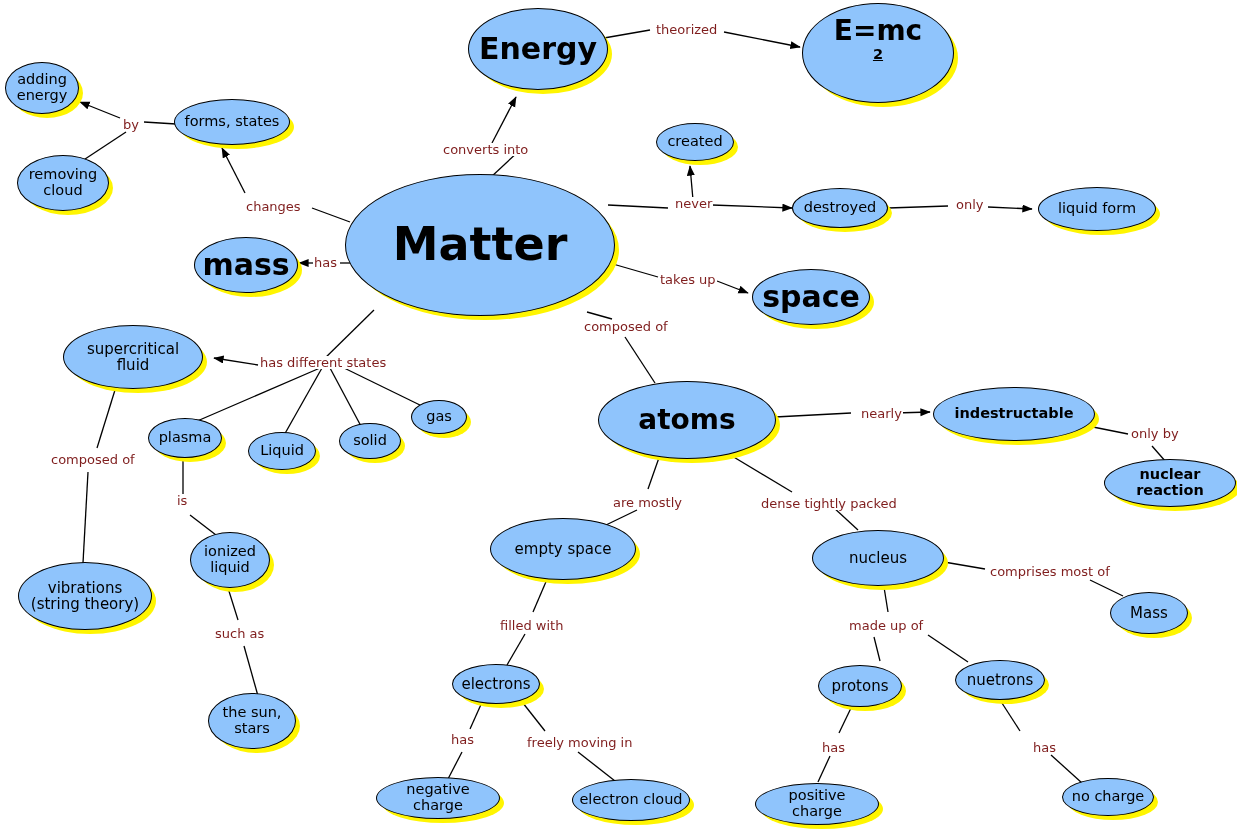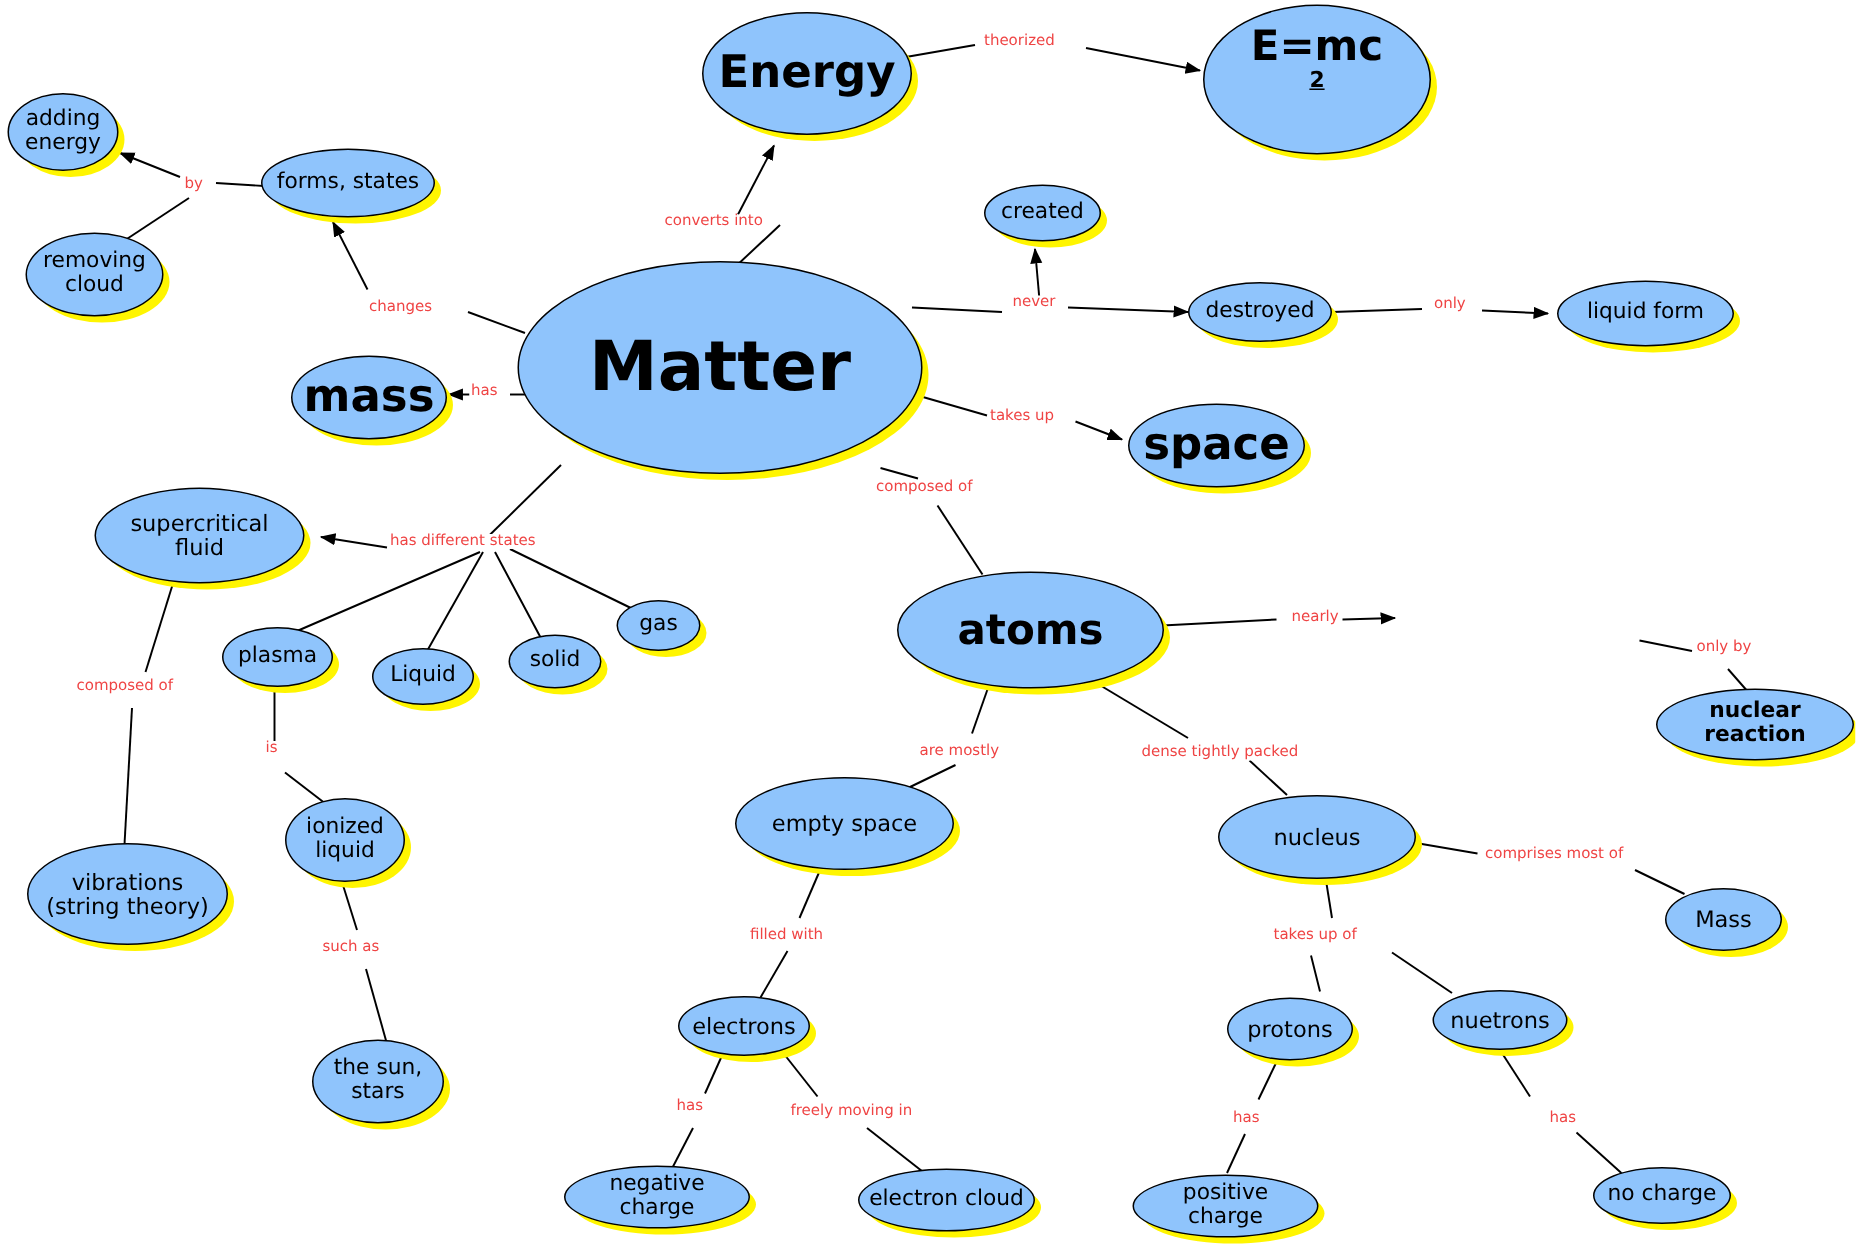--- a/index.html
+++ b/index.html
@@ -37,22 +37,22 @@
     line-height: 1.08;
     z-index: 3;
   }
   .node span {
     display: block;
     padding: 0 6px;
     white-space: pre-line;
   }
   .lbl {
     position: absolute;
-    color: #ef4444;
-    font-size: 10px;
+    color: #7f1d1d;
+    font-size: 13px;
     white-space: nowrap;
     background: #ffffff;
     padding: 0 1px;
     z-index: 4;
     line-height: 1;
   }
   .n-small  { font-size: 14.5px; font-weight: normal; }
   .n-med    { font-size: 15px;   font-weight: normal; }
   .n-bold   { font-weight: bold; }
   .n-huge   { font-size: 46px;   font-weight: bold; letter-spacing: 0px; }
@@ -286,20 +286,23 @@
 
   <div class="node n-small" style="left:208px; top:693px; width:88px; height:56px;">
     <span>the sun,
 stars</span>
   </div>
 
   <div class="node n-big" style="left:598px; top:381px; width:178px; height:78px;">
     <span>atoms</span>
   </div>
 
+  <div class="node n-small n-bold" style="left:933px; top:387px; width:162px; height:54px;">
+    <span>indestructable</span>
+  </div>
 
   <div class="node n-small n-bold" style="left:1104px; top:459px; width:132px; height:48px;">
     <span>nuclear reaction</span>
   </div>
 
   <div class="node n-med" style="left:490px; top:518px; width:146px; height:62px;">
     <span>empty space</span>
   </div>
 
   <div class="node n-med" style="left:452px; top:664px; width:88px; height:40px;">
@@ -373,19 +376,19 @@
   <div class="lbl" style="left:499px; top:619px;">filled with</div>
 
   <div class="lbl" style="left:450px; top:733px;">has</div>
 
   <div class="lbl" style="left:526px; top:736px;">freely moving in</div>
 
   <div class="lbl" style="left:760px; top:497px;">dense tightly packed</div>
 
   <div class="lbl" style="left:989px; top:565px;">comprises most of</div>
 
-  <div class="lbl" style="left:848px; top:619px;">takes up of</div>
+  <div class="lbl" style="left:848px; top:619px;">made up of</div>
 
   <div class="lbl" style="left:821px; top:741px;">has</div>
 
   <div class="lbl" style="left:1032px; top:741px;">has</div>
 
 </div>
 
 </body></html>

